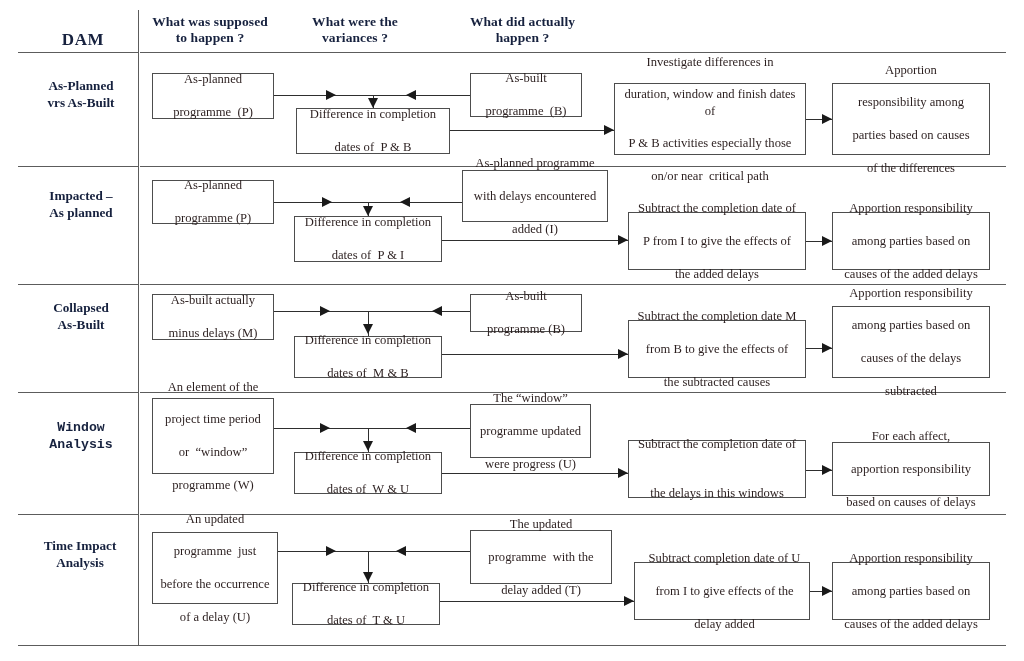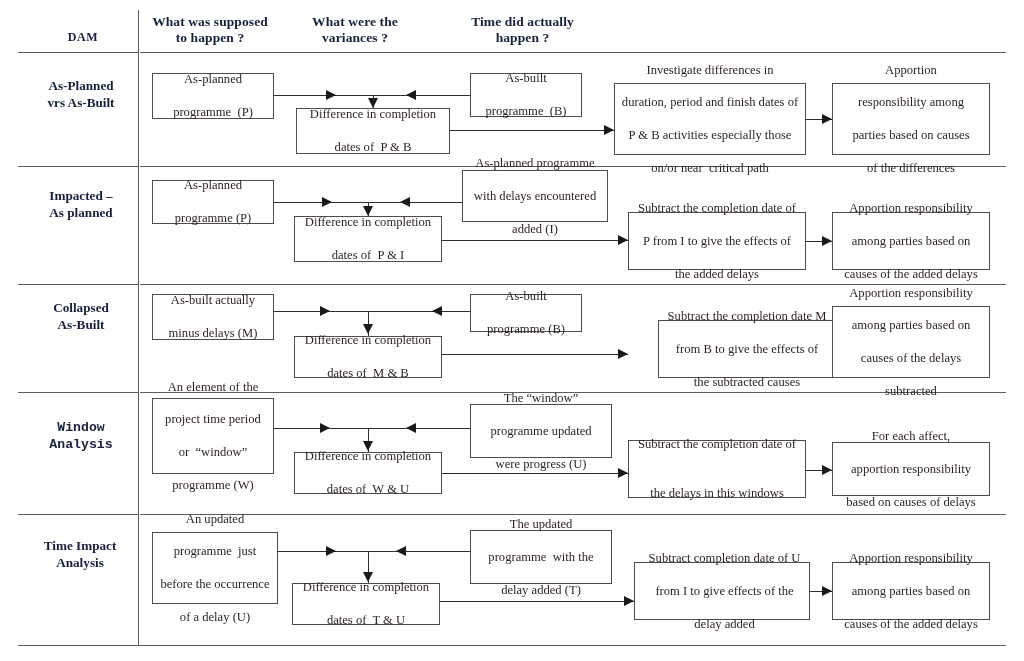--- a/index.html
+++ b/index.html
@@ -33,21 +33,21 @@
     font-weight:bold;
     font-size:13.5px;
     line-height:1.22;
     letter-spacing:.1px;
     color:#16213e;
   }
   #dam-label{
     position:absolute;
     text-align:center;
     font-weight:bold;
-    font-size:12px;
+    font-size:17px;
     letter-spacing:.6px;
     color:#16213e;
   }
   
   .rowlabel{
     position:absolute;
     text-align:center;
     font-weight:bold;
     font-size:13.2px;
     line-height:1.28;
@@ -115,21 +115,21 @@
     <div>What was supposed</div>
     <div>to happen ?</div>
   </div>
 
   <div class="colhead" style="left:290px;top:14px;width:130px;">
     <div>What were the</div>
     <div>variances ?</div>
   </div>
 
   <div class="colhead" style="left:455px;top:14px;width:135px;">
-    <div>Time did actually</div>
+    <div>What did actually</div>
     <div>happen ?</div>
   </div>
 
 
   <div class="hrule" style="left:18px;top:52px;width:120px;"></div>
   <div class="hrule" style="left:140px;top:52px;width:866px;"></div>
 
   <div class="vrule" style="left:138px;top:10px;height:636px;"></div>
 
   <div class="hrule" style="left:18px;top:166px;width:120px;"></div>
@@ -161,21 +161,21 @@
           <span>dates of&nbsp; P &amp; B</span></span>
   </div>
 
   <div class="box" style="left:470px;top:73px;width:112px;height:44px;">
     <span><span>As-built</span><br>
           <span>programme&nbsp; (B)</span></span>
   </div>
 
   <div class="box" style="left:614px;top:83px;width:192px;height:72px;">
     <span><span>Investigate differences in</span><br>
-          <span>duration, period and finish dates of</span><br>
+          <span>duration, window and finish dates of</span><br>
           <span>P &amp; B activities especially those</span><br>
           <span>on/or near&nbsp; critical path</span></span>
   </div>
 
   <div class="box" style="left:832px;top:83px;width:158px;height:72px;">
     <span><span>Apportion</span><br>
           <span>responsibility among</span><br>
           <span>parties based on causes</span><br>
           <span>of the differences</span></span>
   </div>
@@ -248,21 +248,21 @@
   <div class="box" style="left:294px;top:336px;width:148px;height:42px;">
     <span><span>Difference in completion</span><br>
           <span>dates of&nbsp; M &amp; B</span></span>
   </div>
 
   <div class="box" style="left:470px;top:294px;width:112px;height:38px;">
     <span><span>As-built</span><br>
           <span>programme (B)</span></span>
   </div>
 
-  <div class="box" style="left:628px;top:320px;width:178px;height:58px;margin-left:30px;">
+  <div class="box" style="left:628px;top:320px;width:178px;height:58px;">
     <span><span>Subtract the completion date M</span><br>
           <span>from B to give  the effects of</span><br>
           <span>the subtracted causes</span></span>
   </div>
 
   <div class="box" style="left:832px;top:306px;width:158px;height:72px;">
     <span><span>Apportion responsibility</span><br>
           <span>among parties based on</span><br>
           <span>causes of the delays</span><br>
           <span>subtracted</span></span>
@@ -289,21 +289,21 @@
           <span>project time  period</span><br>
           <span>or&nbsp; “window”</span><br>
           <span>programme (W)</span></span>
   </div>
 
   <div class="box" style="left:294px;top:452px;width:148px;height:42px;">
     <span><span>Difference in completion</span><br>
           <span>dates of&nbsp; W &amp; U</span></span>
   </div>
 
-  <div class="box" style="left:470px;top:404px;width:142px;height:54px;">
+  <div class="box" style="left:470px;top:404px;width:121px;height:54px;">
     <span><span>The “window”</span><br>
           <span>programme updated</span><br>
           <span>were progress (U)</span></span>
   </div>
 
   <div class="box" style="left:628px;top:440px;width:178px;height:58px;">
     <span><span>Subtract the completion date of</span><br>
           <br>
           <span>the delays in this windows</span></span>
   </div>

